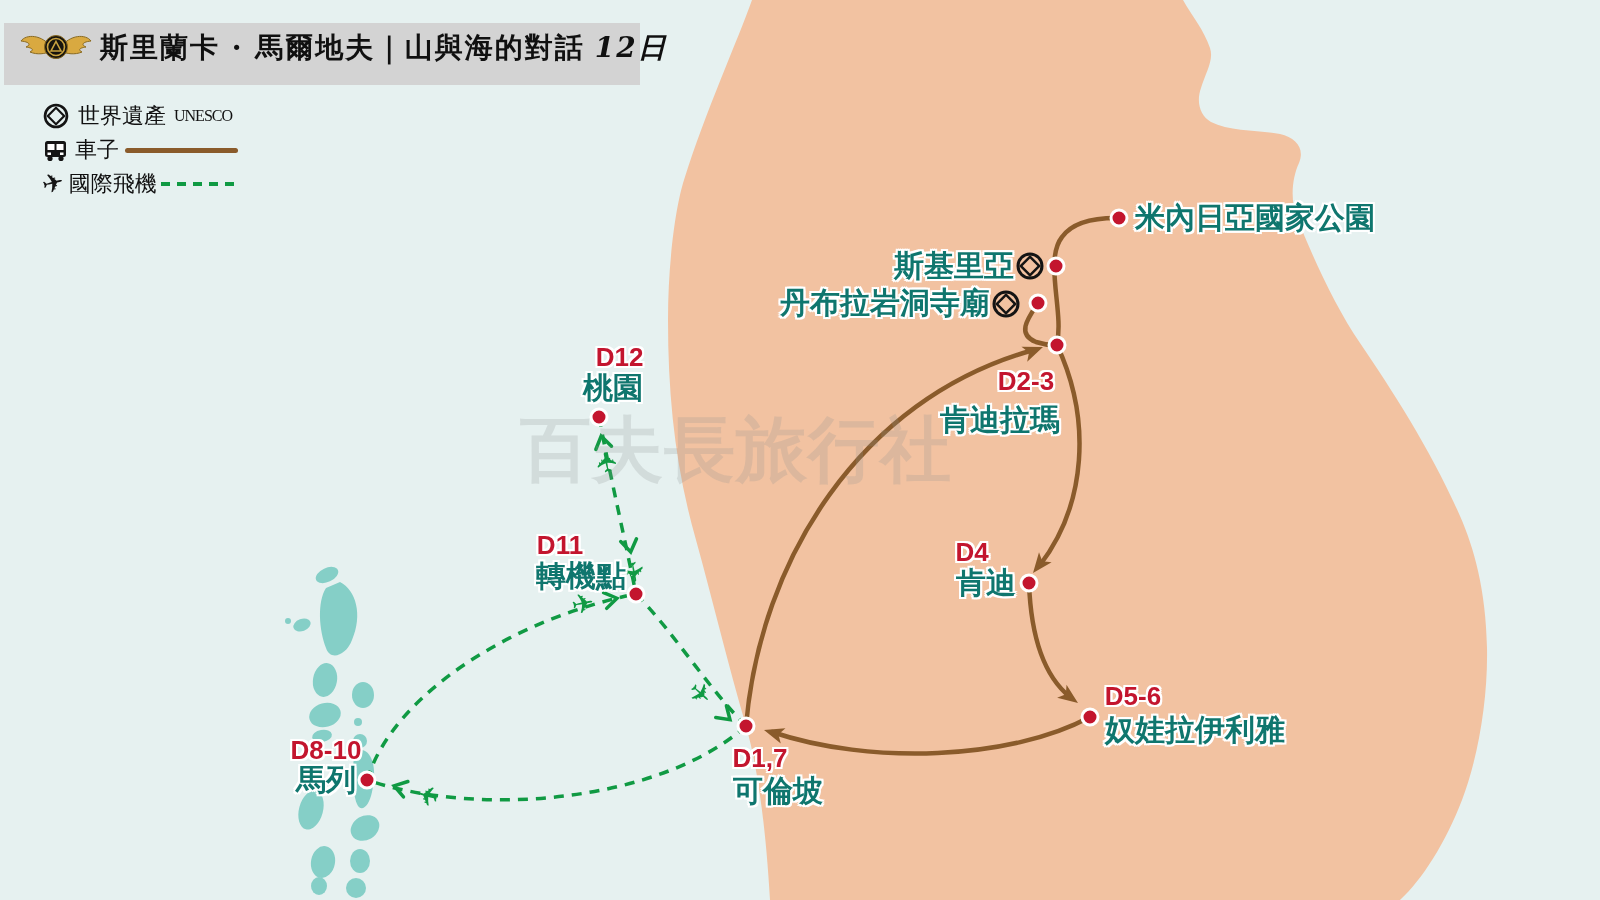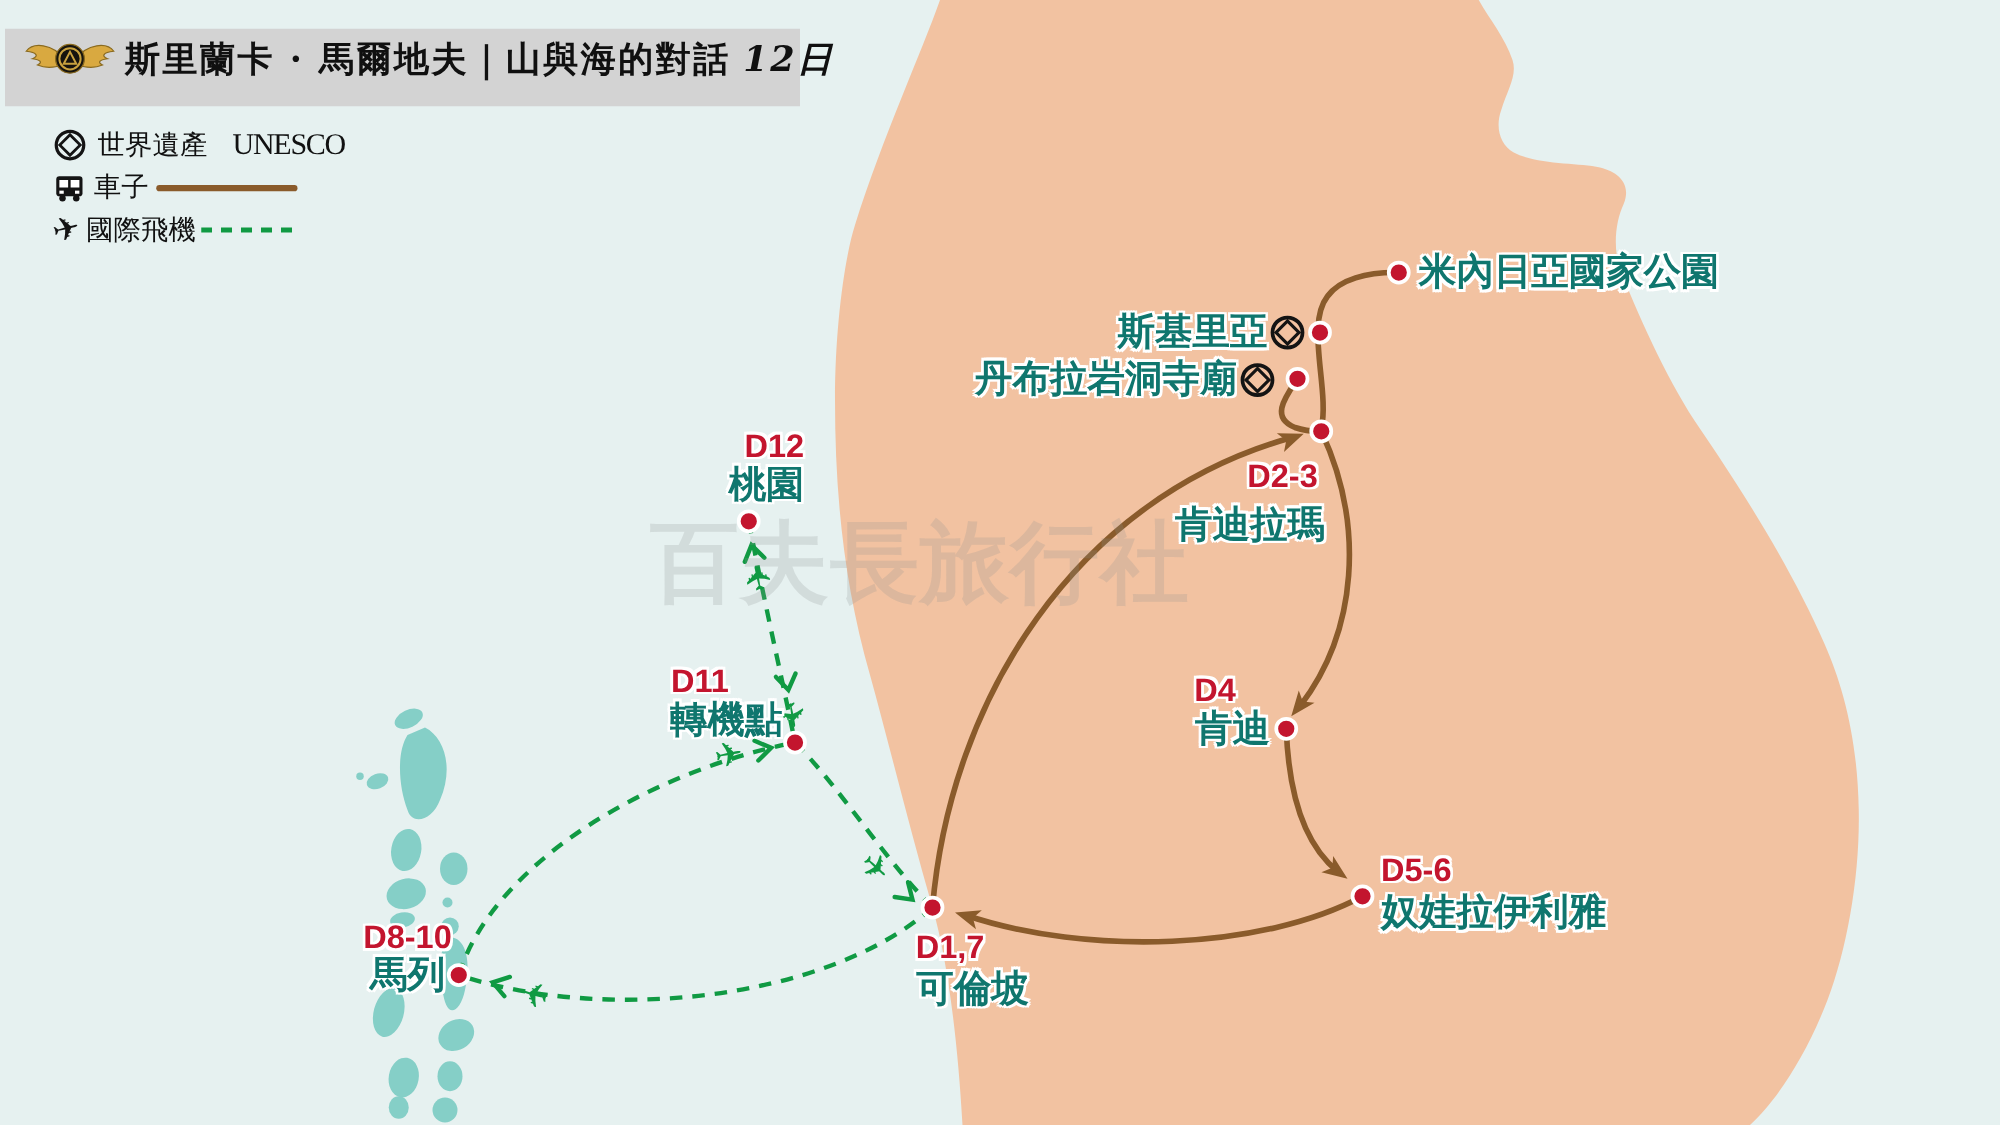--- a/index.html
+++ b/index.html
@@ -24,21 +24,21 @@
   }
   .title .days{font-style:italic;margin-left:10px;}
 
   
   .legend{position:absolute;left:42px;top:101px;width:230px;}
   .legend-row{position:absolute;left:0;display:flex;align-items:center;white-space:nowrap;}
   .legend-label{
     font-family:"DejaVu Serif","Liberation Serif",serif;
     font-size:22px;color:#111;font-weight:500;
   }
-  .legend-sub{font-family:"Liberation Serif",serif;font-size:24px;margin-left:20px;letter-spacing:-1px;}
+  .legend-sub{font-family:"Liberation Serif",serif;font-size:16px;margin-left:8px;letter-spacing:-1px;}
   .bus-line{width:113px;height:5px;background:#8A5B2B;border-radius:3px;margin-left:6px;}
   .flight-line{
     width:76px;height:4px;margin-left:4px;
     background:repeating-linear-gradient(90deg,#109A43 0 9px,transparent 9px 16px);
   }
 
   
   .watermark{
     position:absolute;left:520px;top:403px;
     font-size:71px;font-weight:700;color:rgba(140,146,146,0.22);

